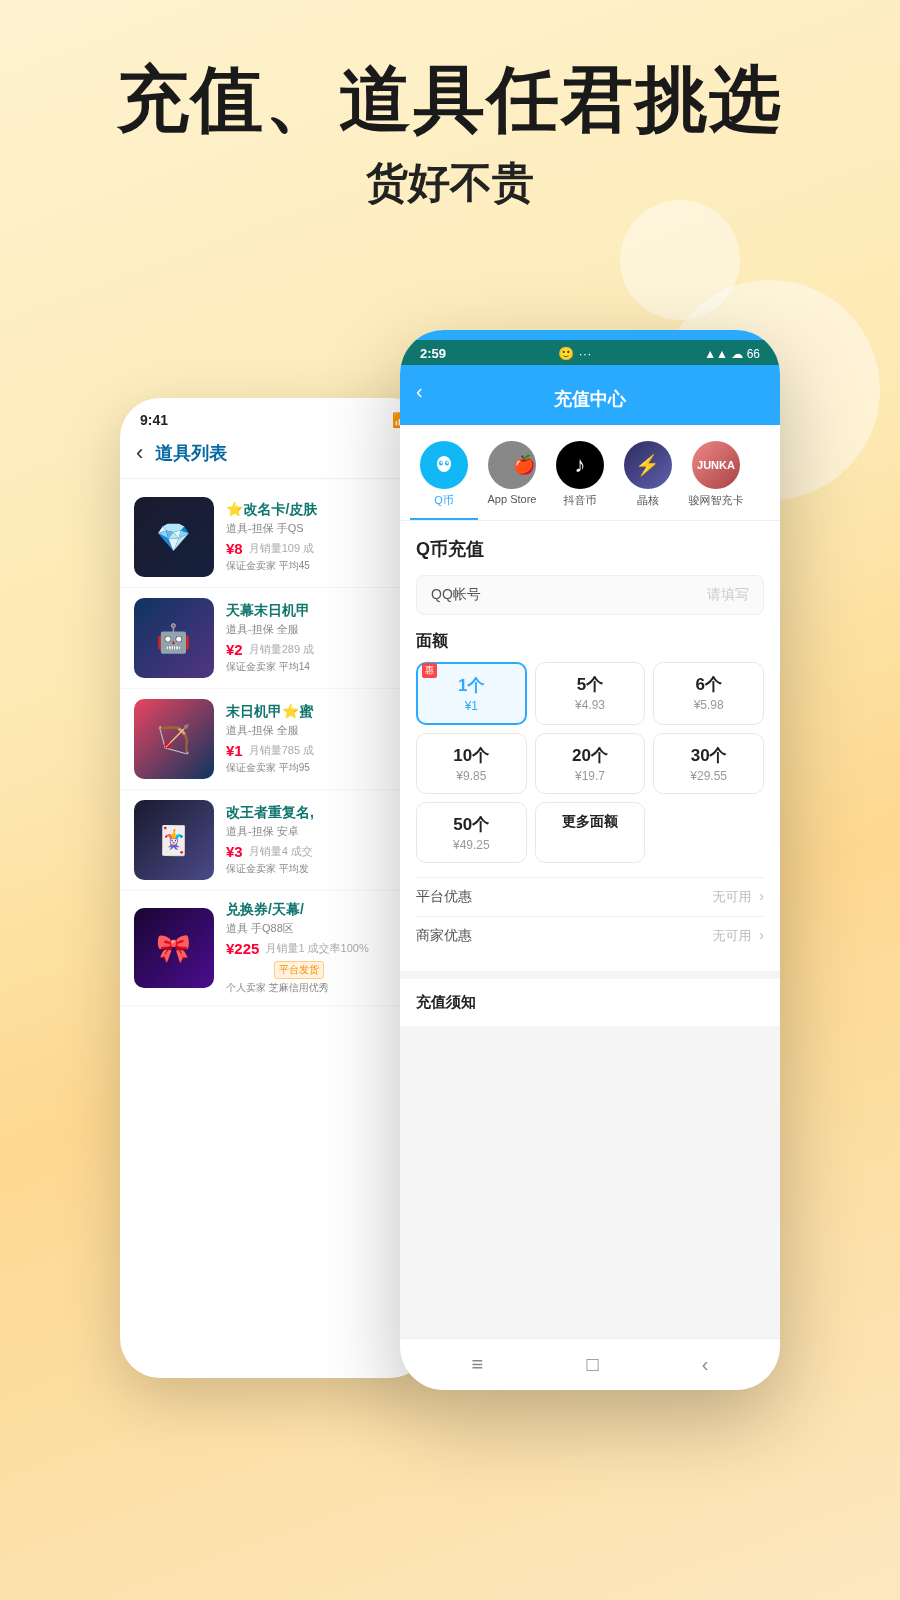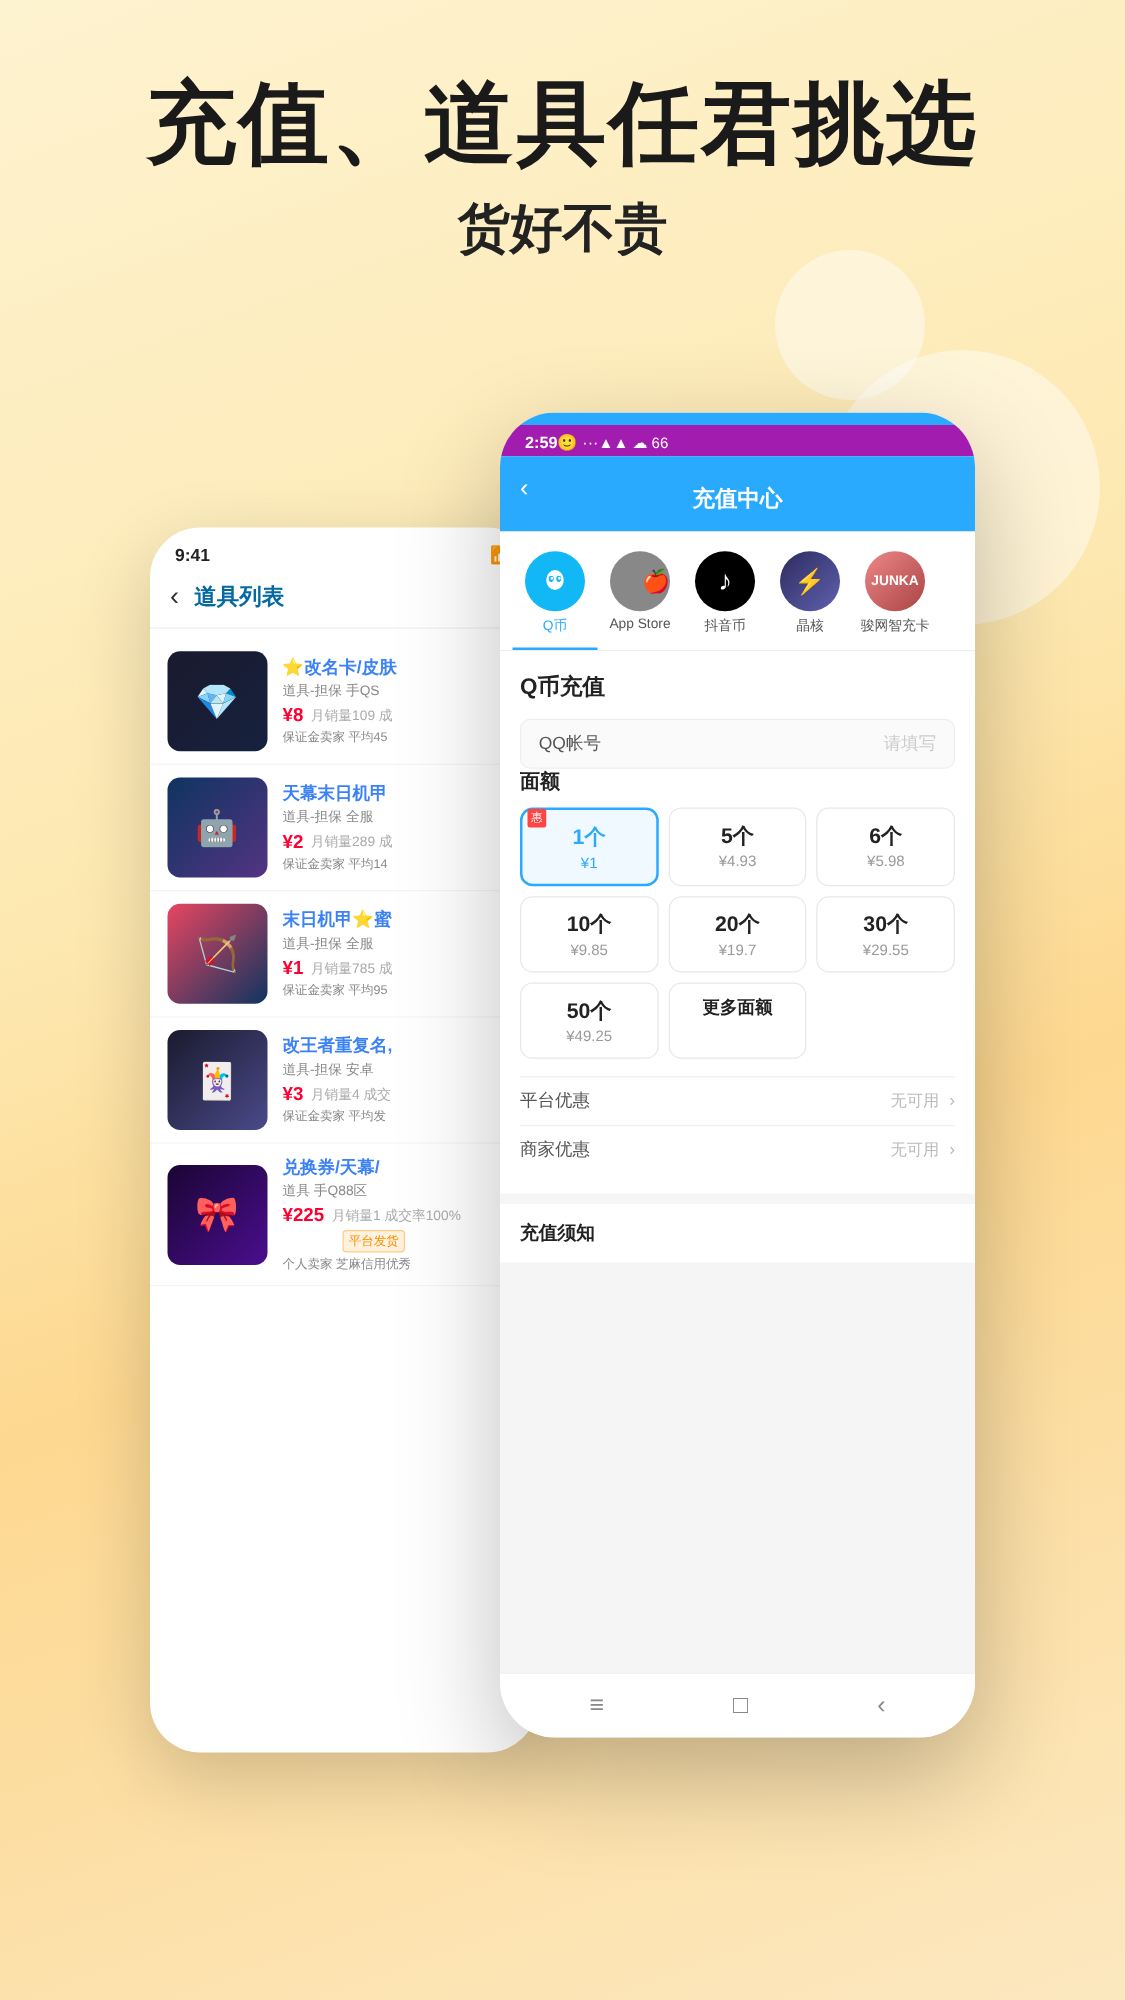--- a/index.html
+++ b/index.html
@@ -59,21 +59,21 @@
 
     
     .phone-left {
       width: 310px;
       height: 980px;
       background: #fff;
       border-radius: 40px;
       box-shadow: 0 20px 60px rgba(0,0,0,0.18);
       overflow: hidden;
       position: relative;
-      top: 92px;
+      top: 68px;
       z-index: 1;
     }
     .phone-left-status {
       display: flex;
       justify-content: space-between;
       align-items: center;
       padding: 14px 20px 4px;
       font-size: 14px;
       font-weight: 600;
       color: #222;
@@ -118,21 +118,21 @@
     .item-img-1 { background: linear-gradient(135deg, #1a1a2e, #16213e); }
     .item-img-2 { background: linear-gradient(135deg, #0f3460, #533483); }
     .item-img-3 { background: linear-gradient(135deg, #e94560, #0f3460); }
     .item-img-4 { background: linear-gradient(135deg, #1a1a2e, #4a4a8a); }
     .item-img-5 { background: linear-gradient(135deg, #1a0533, #4a0e8f); }
 
     .item-info { flex: 1; min-width: 0; }
     .item-name {
       font-size: 14px;
       font-weight: 600;
-      color: #3b82f6;
+      color: #0f766e;
       white-space: nowrap;
       overflow: hidden;
       text-overflow: ellipsis;
     }
     .item-tag {
       font-size: 11px;
       color: #888;
       margin-top: 2px;
       white-space: nowrap;
       overflow: hidden;
@@ -255,20 +255,21 @@
       color: #222;
       margin-bottom: 14px;
     }
 
     
     .input-row {
       display: flex;
       border: 1px solid #eee;
       border-radius: 8px;
       padding: 10px 14px;
+      margin-bottom: 16px;
       background: #fafafa;
     }
     .input-label { font-size: 14px; color: #555; flex: 1; }
     .input-placeholder { font-size: 14px; color: #ccc; }
 
     
     .denomination-title {
       font-size: 16px;
       font-weight: 700;
       color: #222;
@@ -471,21 +472,21 @@
           </div>
           <div class="item-guarantee">个人卖家 芝麻信用优秀</div>
         </div>
       </div>
     </div>
   </div>
 
   <div class="phone-right">
 
     <div style="background:#29aaff; height:10px; border-radius:44px 44px 0 0;"></div>
-    <div style="background:#a21caf; display:flex; justify-content:flex-start; align-items:center; padding:6px 20px 4px;">
+    <div style="background:#0f766e; display:flex; justify-content:space-between; align-items:center; padding:6px 20px 4px;">
       <span style="color:#fff;font-size:13px;font-weight:600;">2:59</span>
       <span style="font-size:13px;color:#fff;">🙂 ···</span>
       <span style="color:#fff;font-size:12px;">▲▲ ☁ 66</span>
     </div>
     <div class="phone-right-header">
       <span class="back-btn-right">‹</span>
       <span class="phone-right-title">充值中心</span>
     </div>
 
     <div class="tab-icons-row">

